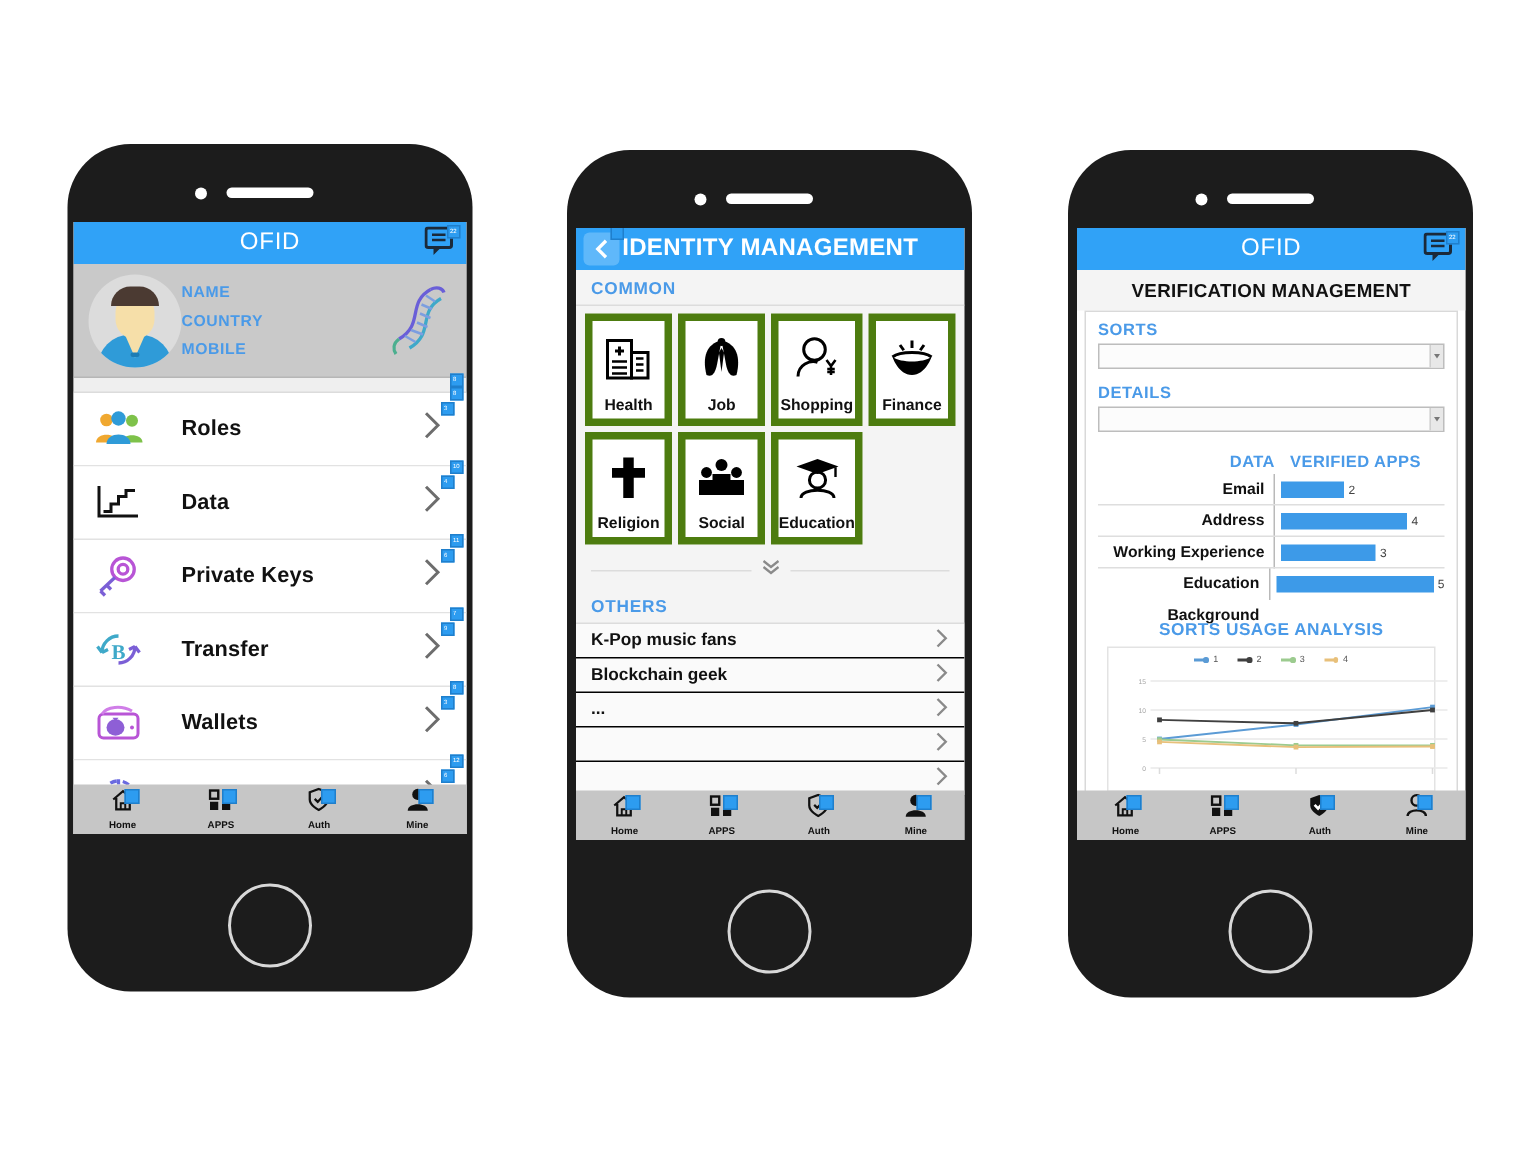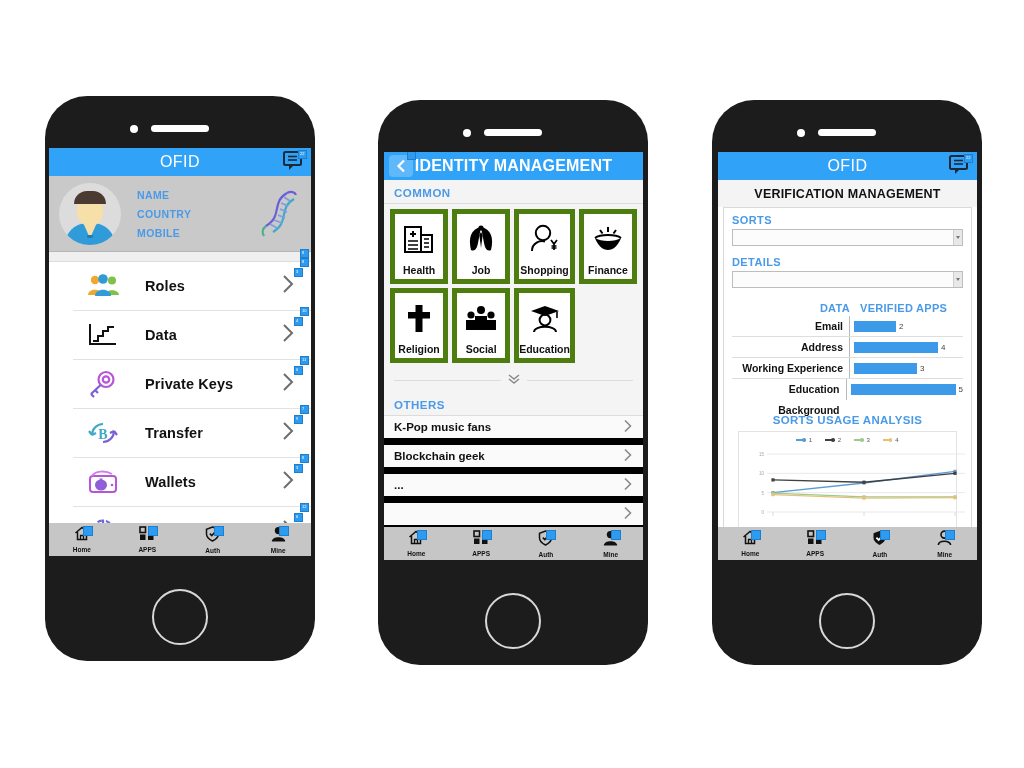--- a/index.html
+++ b/index.html
@@ -49,28 +49,28 @@
   .av-face{position:absolute;left:18px;top:13px;width:26px;height:30px;
            background:#f6dfa9;border-radius:12px 12px 13px 13px;}
   .av-hair2{position:absolute;left:15px;top:8px;width:32px;height:13px;
             background:#4b3a32;border-radius:16px 16px 0 0;}
   .av-body{position:absolute;left:6px;top:40px;width:50px;height:30px;
            background:#2f9bd8;border-radius:22px 22px 0 0;}
   .av-collar{position:absolute;left:24px;top:40px;width:14px;height:16px;
              background:#f6dfa9;clip-path:polygon(0 0,100% 0,50% 100%);}
   .av-tie{position:absolute;left:28px;top:52px;width:6px;height:3px;
           background:#1d7db5;border-radius:2px;}
-  .pinfo{margin-left:16px;display:flex;flex-direction:column;gap:7px;}
+  .pinfo{display:flex;flex-direction:column;gap:7px;}
   .pinfo span{color:#4a9ae8;font-weight:bold;font-size:10.5px;letter-spacing:.4px;}
   .dna{position:absolute;right:12px;top:14px;width:46px;height:48px;}
 
   
   .gapbar{height:9px;background:#efefef;border-bottom:1px solid #dcdcdc;
           position:relative;}
-  .menu{background:#fff;padding-left:24px;}
+  .menu{background:#fff;}
   .mrow{height:48px;display:flex;align-items:center;background:#fff;
         border-bottom:1px solid #e2e2e2;position:relative;padding-left:14px;}
   .mrow .mico{width:44px;height:34px;flex:0 0 auto;display:flex;align-items:center;}
   .mrow .mlabel{font-size:14.5px;font-weight:bold;color:#111;margin-left:14px;
                 letter-spacing:.1px;}
   .chev{position:absolute;right:16px;top:50%;transform:translateY(-50%);}
   .tail{height:26px;background:#fafafa;border-bottom:1px solid #e2e2e2;}
 
   
   .bsq{position:absolute;width:7px;height:7px;background:#2d9cf0;
@@ -93,21 +93,21 @@
   .grid{display:grid;grid-template-columns:repeat(4,1fr);gap:4px;padding:5px 6px;}
   .cell{background:#fff;border:5px solid #4d7c0f;height:62px;display:flex;
         flex-direction:column;align-items:center;justify-content:flex-end;
         padding-bottom:3px;}
   .cell .cico{flex:1;display:flex;align-items:center;justify-content:center;}
   .cell .clab{font-size:10.5px;font-weight:bold;color:#111;}
   .expander{display:flex;align-items:center;gap:6px;padding:3px 10px;}
   .expander .ln{flex:1;height:1px;background:#dcdcdc;}
   .olist{background:#fafafa;}
   .orow{height:22px;display:flex;align-items:center;padding:0 10px;
-        border-bottom:7px solid #000000;position:relative;font-size:11.5px;
+        border-bottom:1px solid #000000;position:relative;font-size:11.5px;
         font-weight:bold;color:#111;}
   .orow .ochev{position:absolute;right:10px;top:50%;transform:translateY(-50%);}
   .setupwrap{display:flex;justify-content:center;padding:6px 0 8px 0;}
   .setup{background:#30a2f7;color:#000;font-weight:bold;font-size:11.5px;
          padding:5px 26px;border:0;cursor:pointer;}
 
   
   .pagetitle{text-align:center;font-size:12.5px;font-weight:bold;color:#111;
              padding:7px 0 6px 0;background:#f4f4f4;letter-spacing:.2px;}
   .card{background:#fff;border:1px solid #d9d9d9;margin:0 5px;padding:6px 8px 8px 8px;}

